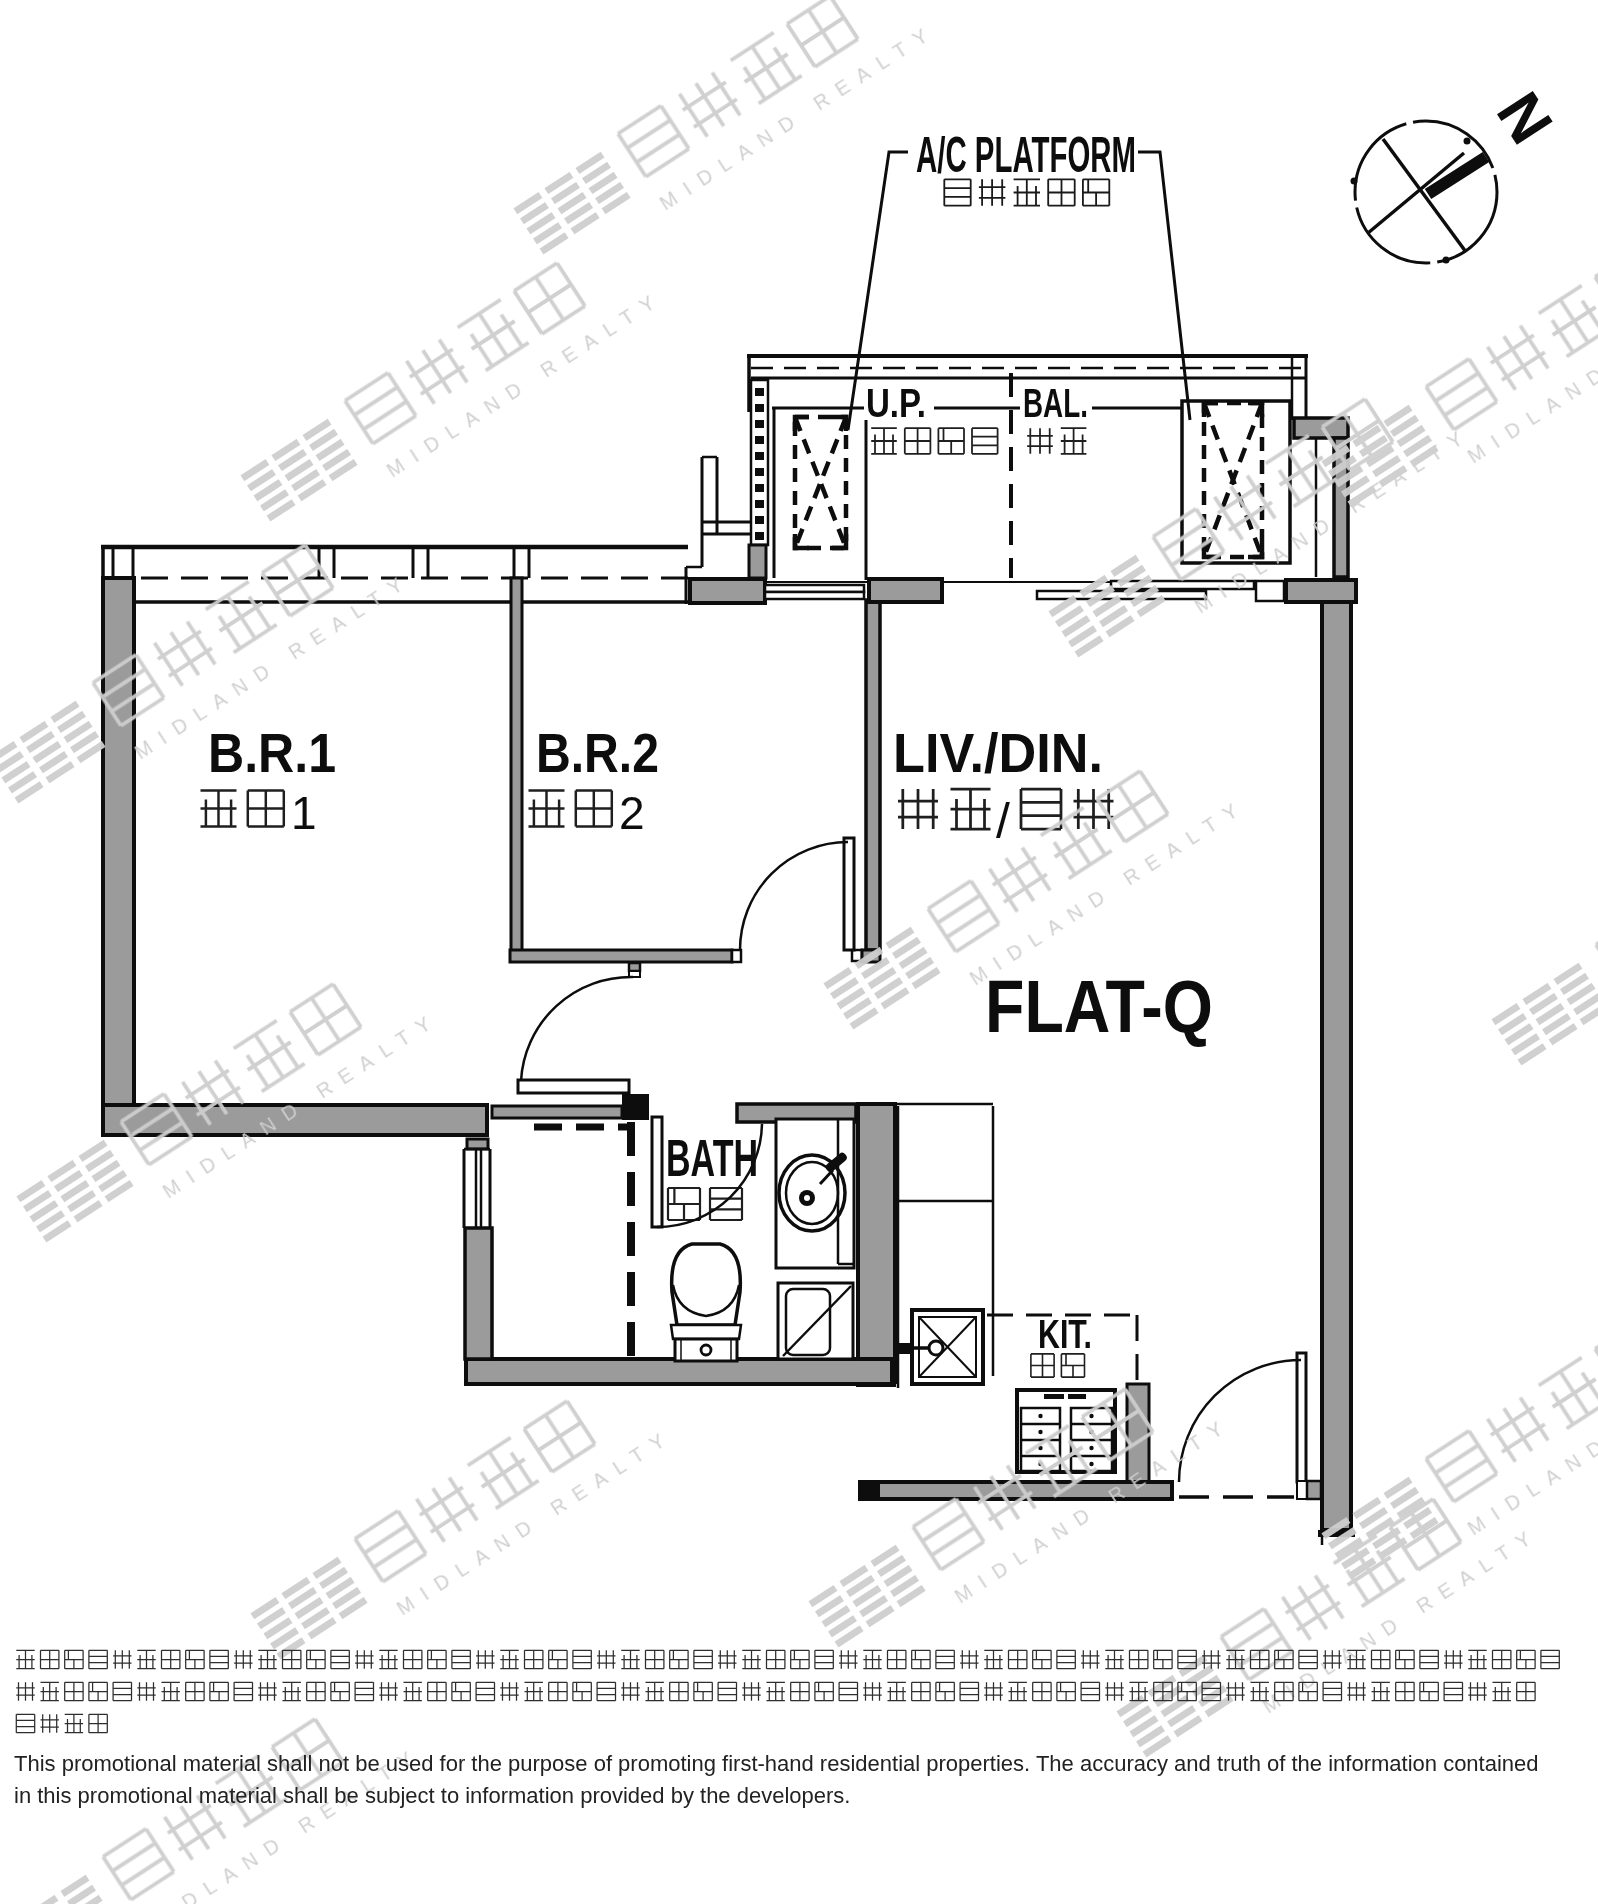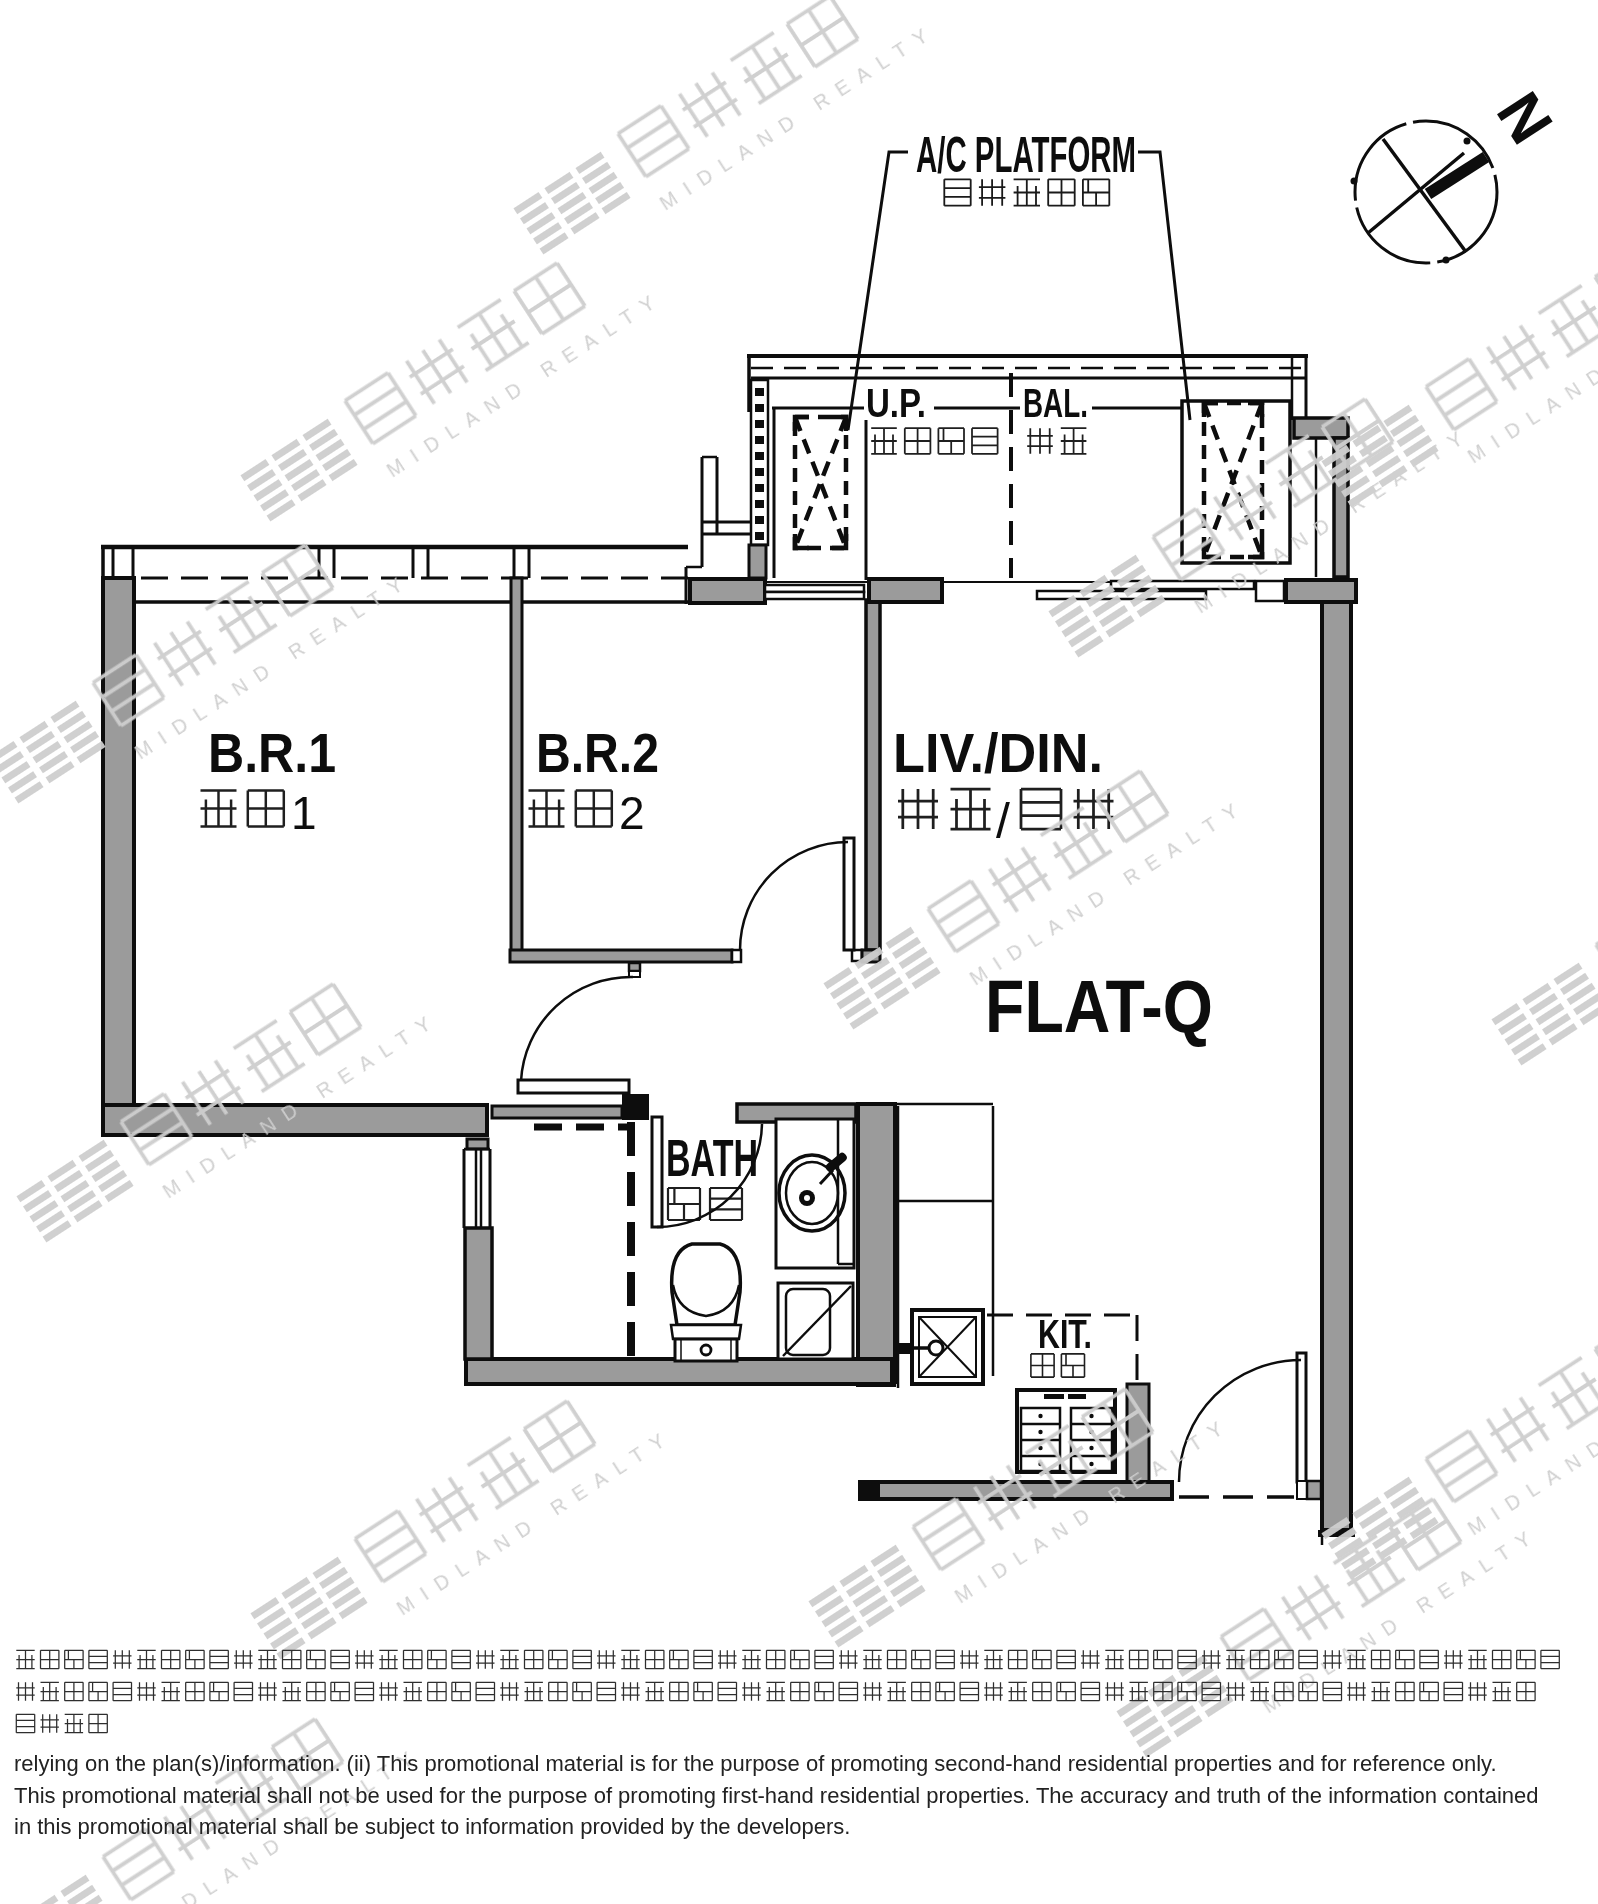--- a/index.html
+++ b/index.html
@@ -554,17 +554,16 @@
         <path d="M1430.1 36.3L1448.5 36.3M1430.1 54.7L1448.5 54.7M1430.1 36.3L1430.1 54.7M1448.5 36.3L1448.5 54.7M1430.1 42.4L1448.5 42.4M1430.1 48.6L1448.5 48.6" stroke="#2e2e2e" stroke-width="1.25" fill="none"></path>
         <path d="M1456.5 36.3L1456.5 54.7M1470.5 36.3L1470.5 54.7M1454.3 41.8L1472.7 41.8M1454.3 49.2L1472.7 49.2M1463.5 36.3L1463.5 54.7" stroke="#2e2e2e" stroke-width="1.25" fill="none"></path>
         <path d="M1478.5 36.3L1496.9 36.3M1478.5 45.5L1496.9 45.5M1478.5 54.7L1496.9 54.7M1487.7 36.3L1487.7 54.7M1481.3 40.9L1481.3 54.7M1494.1 40.9L1494.1 54.7" stroke="#2e2e2e" stroke-width="1.25" fill="none"></path>
         <path d="M1502.7 36.3L1521.1 36.3M1502.7 54.7L1521.1 54.7M1502.7 36.3L1502.7 54.7M1521.1 36.3L1521.1 54.7M1502.7 45.5L1521.1 45.5M1511.9 36.3L1511.9 54.7" stroke="#2e2e2e" stroke-width="1.25" fill="none"></path>
 <path d="M2.3 68.3L20.7 68.3M2.3 86.7L20.7 86.7M2.3 68.3L2.3 86.7M20.7 68.3L20.7 86.7M2.3 74.4L20.7 74.4M2.3 80.6L20.7 80.6" stroke="#2e2e2e" stroke-width="1.25" fill="none"></path>
         <path d="M28.7 68.3L28.7 86.7M42.7 68.3L42.7 86.7M26.5 73.8L44.9 73.8M26.5 81.2L44.9 81.2M35.7 68.3L35.7 86.7" stroke="#2e2e2e" stroke-width="1.25" fill="none"></path>
         <path d="M50.7 68.3L69.1 68.3M50.7 77.5L69.1 77.5M50.7 86.7L69.1 86.7M59.9 68.3L59.9 86.7M53.5 72.9L53.5 86.7M66.3 72.9L66.3 86.7" stroke="#2e2e2e" stroke-width="1.25" fill="none"></path>
         <path d="M74.9 68.3L93.3 68.3M74.9 86.7L93.3 86.7M74.9 68.3L74.9 86.7M93.3 68.3L93.3 86.7M74.9 77.5L93.3 77.5M84.1 68.3L84.1 86.7" stroke="#2e2e2e" stroke-width="1.25" fill="none"></path>
 </svg>
 <div style="font-family:'Liberation Sans',sans-serif;font-size:22px;line-height:31.6px;color:#222;white-space:nowrap;margin-top:2px;">
-<div>relying on the plan(s)/information. (ii) This promotional material is for the purpose of promoting second-hand residential properties and for reference only.</div>
 <div>This promotional material shall not be used for the purpose of promoting first-hand residential properties. The accuracy and truth of the information contained</div>
 <div>in this promotional material shall be subject to information provided by the developers.</div>
 </div>
     </div>
 </div>
 </body></html>

